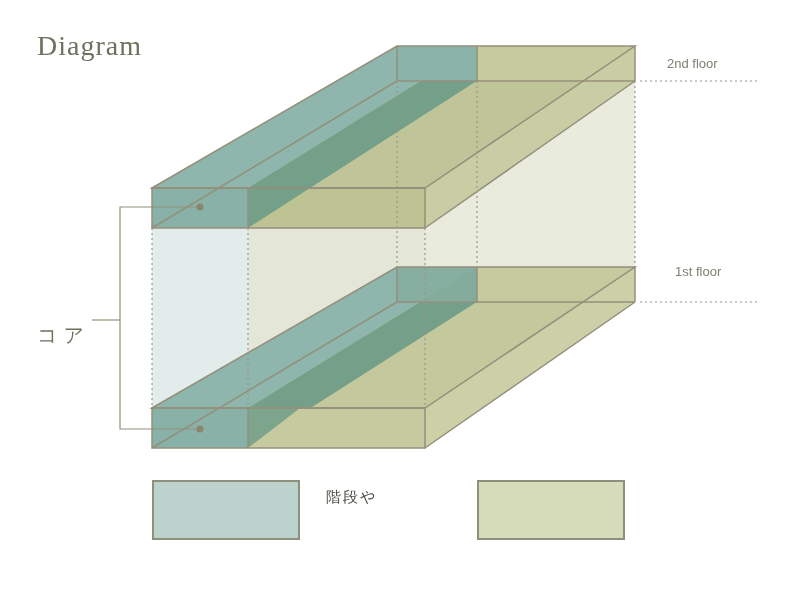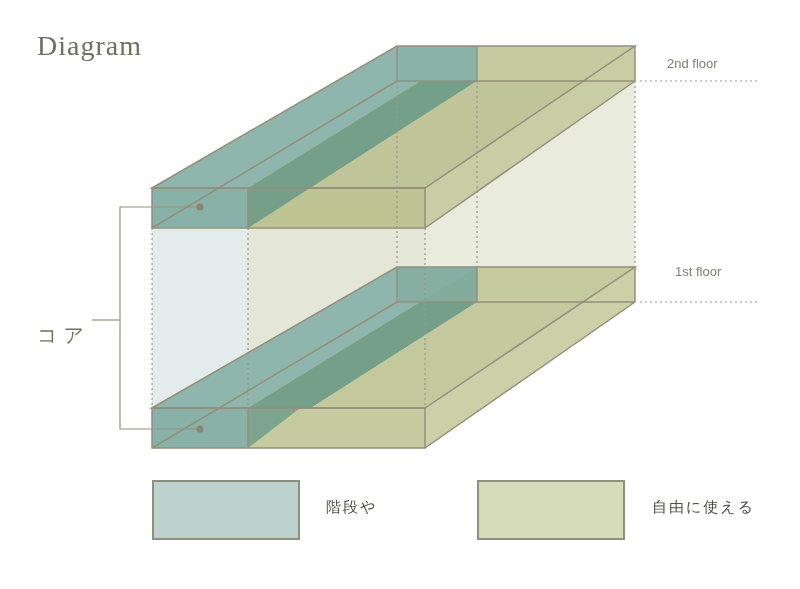--- a/index.html
+++ b/index.html
@@ -2,21 +2,21 @@
 <html><head>
 <meta charset="utf-8">
 <style>
   html, body { margin: 0; padding: 0; background: #ffffff; }
   body { width: 800px; height: 589px; position: relative; overflow: hidden; font-family: "DejaVu Serif", serif; }
   .title { position: absolute; left: 37px; top: 30px; font-family: "Liberation Serif", serif; font-size: 28px; color: #6f715f; letter-spacing: 1px; }
   .floor-label { position: absolute; font-family: Liberation Sans, sans-serif; font-size: 13px; color: #7d7f72; }
   .core-label { position: absolute; left: 37px; top: 306px; font-family: "DejaVu Sans", sans-serif; font-size: 20px; color: #6f715f; letter-spacing: 6px; margin-top: 16px; }
   svg.diagram { position: absolute; left: 0; top: 0; }
   .legend-swatch { position: absolute; width: 148px; height: 60px; border: 2px solid #8f907c; box-sizing: border-box; }
-  .legend-text { position: absolute; font-family: Liberation Mono, monospace; font-size: 15px; color: #4d4e44; line-height: 30px; letter-spacing: 2px; margin-top: 12px; }
+  .legend-text { position: absolute; font-family: Liberation Sans, sans-serif; font-size: 15px; color: #4d4e44; line-height: 30px; letter-spacing: 2px; }
 </style>
 </head>
 <body>
 
 <div class="title">Diagram</div>
 
 <svg class="diagram" width="800" height="589" viewBox="0 0 800 589">
 
   <g>
     <polygon points="152,228 248,228 248,408 152,408" fill="#e2ecea"></polygon>
@@ -104,14 +104,13 @@
 
 <div class="core-label">コア</div>
 
 <div class="legend-swatch" style="left:152px; top:480px; background:#bcd2cc;"></div>
 <div class="legend-text" style="left:326px; top:482px;">
   <div>階段や</div>
 </div>
 
 <div class="legend-swatch" style="left:477px; top:480px; background:#d6dbb9;"></div>
 <div class="legend-text" style="left:652px; top:482px;">
-  <div>自由に使える</div>
 </div>
 
 </body></html>

